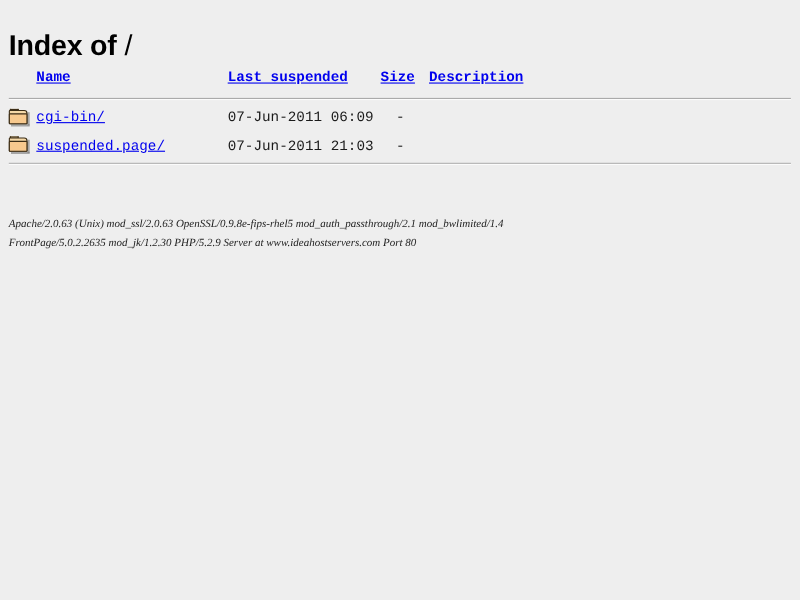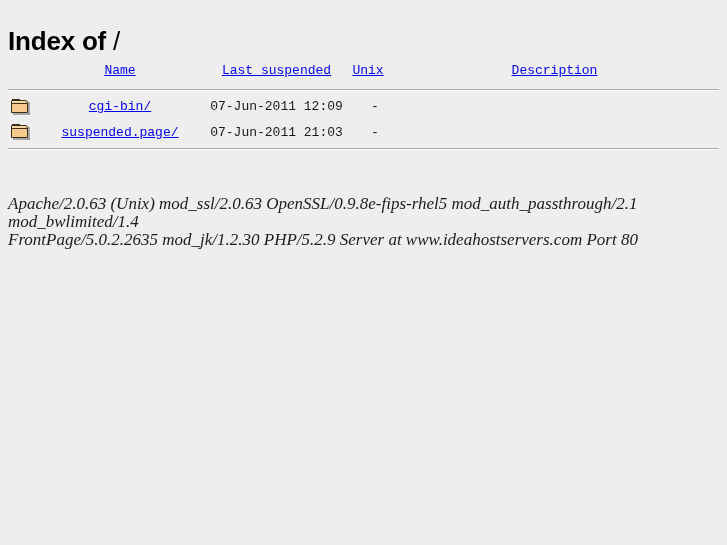--- a/index.html
+++ b/index.html
@@ -55,22 +55,22 @@
     border-collapse: collapse;
   }
 
   .index-table col.c-icon  { width: 25px; }
   .index-table col.c-name  { width: 174px; }
   .index-table col.c-date  { width: 139px; }
   .index-table col.c-size  { width: 44px; }
   .index-table col.c-desc  { width: auto; }
 
   .index-table th {
-    text-align: center;
-    font-weight: normal;
+    text-align: left;
+    font-weight: bold;
     padding: 0 0 9px 0;
     vertical-align: bottom;
   }
   .index-table th .hdr-link {
     color: #0000ee;
     text-decoration: underline;
     font-family: "Liberation Mono", "DejaVu Sans Mono", monospace;
     font-size: 13px;
     cursor: pointer;
     white-space: pre;
@@ -84,21 +84,21 @@
   }
   .rule {
     height: 0;
     border: 0;
     border-top: 1px solid #aaaaaa;
     border-bottom: 1px solid #fbfbfb;
     margin: 0;
     width: 711px;
   }
 
-  .index-table tbody.rows tr { height: 25.5px; text-align: center; }
+  .index-table tbody.rows tr { height: 25.5px; }
   .index-table tbody.rows td {
     padding: 0;
     vertical-align: middle;
     white-space: pre;
     color: #000000;
   }
   .index-table tbody.rows td.cell-name a,
   .index-table tbody.rows td.cell-name .namelink {
     color: #0000ee;
     text-decoration: underline;
@@ -170,21 +170,21 @@
   }
 
   
   .footer {
     position: absolute;
     left: 8px;
     top: 195px;
     width: 711px;
     font-family: "Liberation Serif", "DejaVu Serif", serif;
     font-style: italic;
-    font-size: 17px;
+    font-size: 10px;
     line-height: 18px;
     color: #1c1c1c;
   }
   .footer .line { display: block; white-space: normal; }
 </style>
 </head>
 <body>
 
 <div id="page">
 
@@ -201,41 +201,41 @@
     <thead>
       <tr>
         <th class="h-icon"></th>
         <th class="h-name">
           <span class="hdr-link">Name</span>
         </th>
         <th>
           <span class="hdr-link">Last suspended</span>
         </th>
         <th>
-          <span class="hdr-link">Unix</span>
+          <span class="hdr-link">Size</span>
         </th>
         <th>
           <span class="hdr-link">Description</span>
         </th>
       </tr>
     </thead>
 
     <tbody class="rule-top">
       <tr class="rule-row">
         <td colspan="5">
           <hr class="rule">
         </td>
       </tr>
     </tbody>
 
     <tbody class="rows" id="listing-rows">
         <tr>
           <td class="cell-icon"><span class="folder-icon"><span class="shadow"></span><span class="shadow2"></span><span class="tab"></span><span class="back"></span><span class="front"></span></span></td>
           <td class="cell-name"><span class="namelink">cgi-bin/</span></td>
-          <td class="cell-date">07-Jun-2011 12:09</td>
+          <td class="cell-date">07-Jun-2011 06:09</td>
           <td class="cell-size">-</td>
           <td class="cell-desc"></td>
         </tr>
         <tr>
           <td class="cell-icon"><span class="folder-icon"><span class="shadow"></span><span class="shadow2"></span><span class="tab"></span><span class="back"></span><span class="front"></span></span></td>
           <td class="cell-name"><span class="namelink">suspended.page/</span></td>
           <td class="cell-date">07-Jun-2011 21:03</td>
           <td class="cell-size">-</td>
           <td class="cell-desc"></td>
         </tr>

